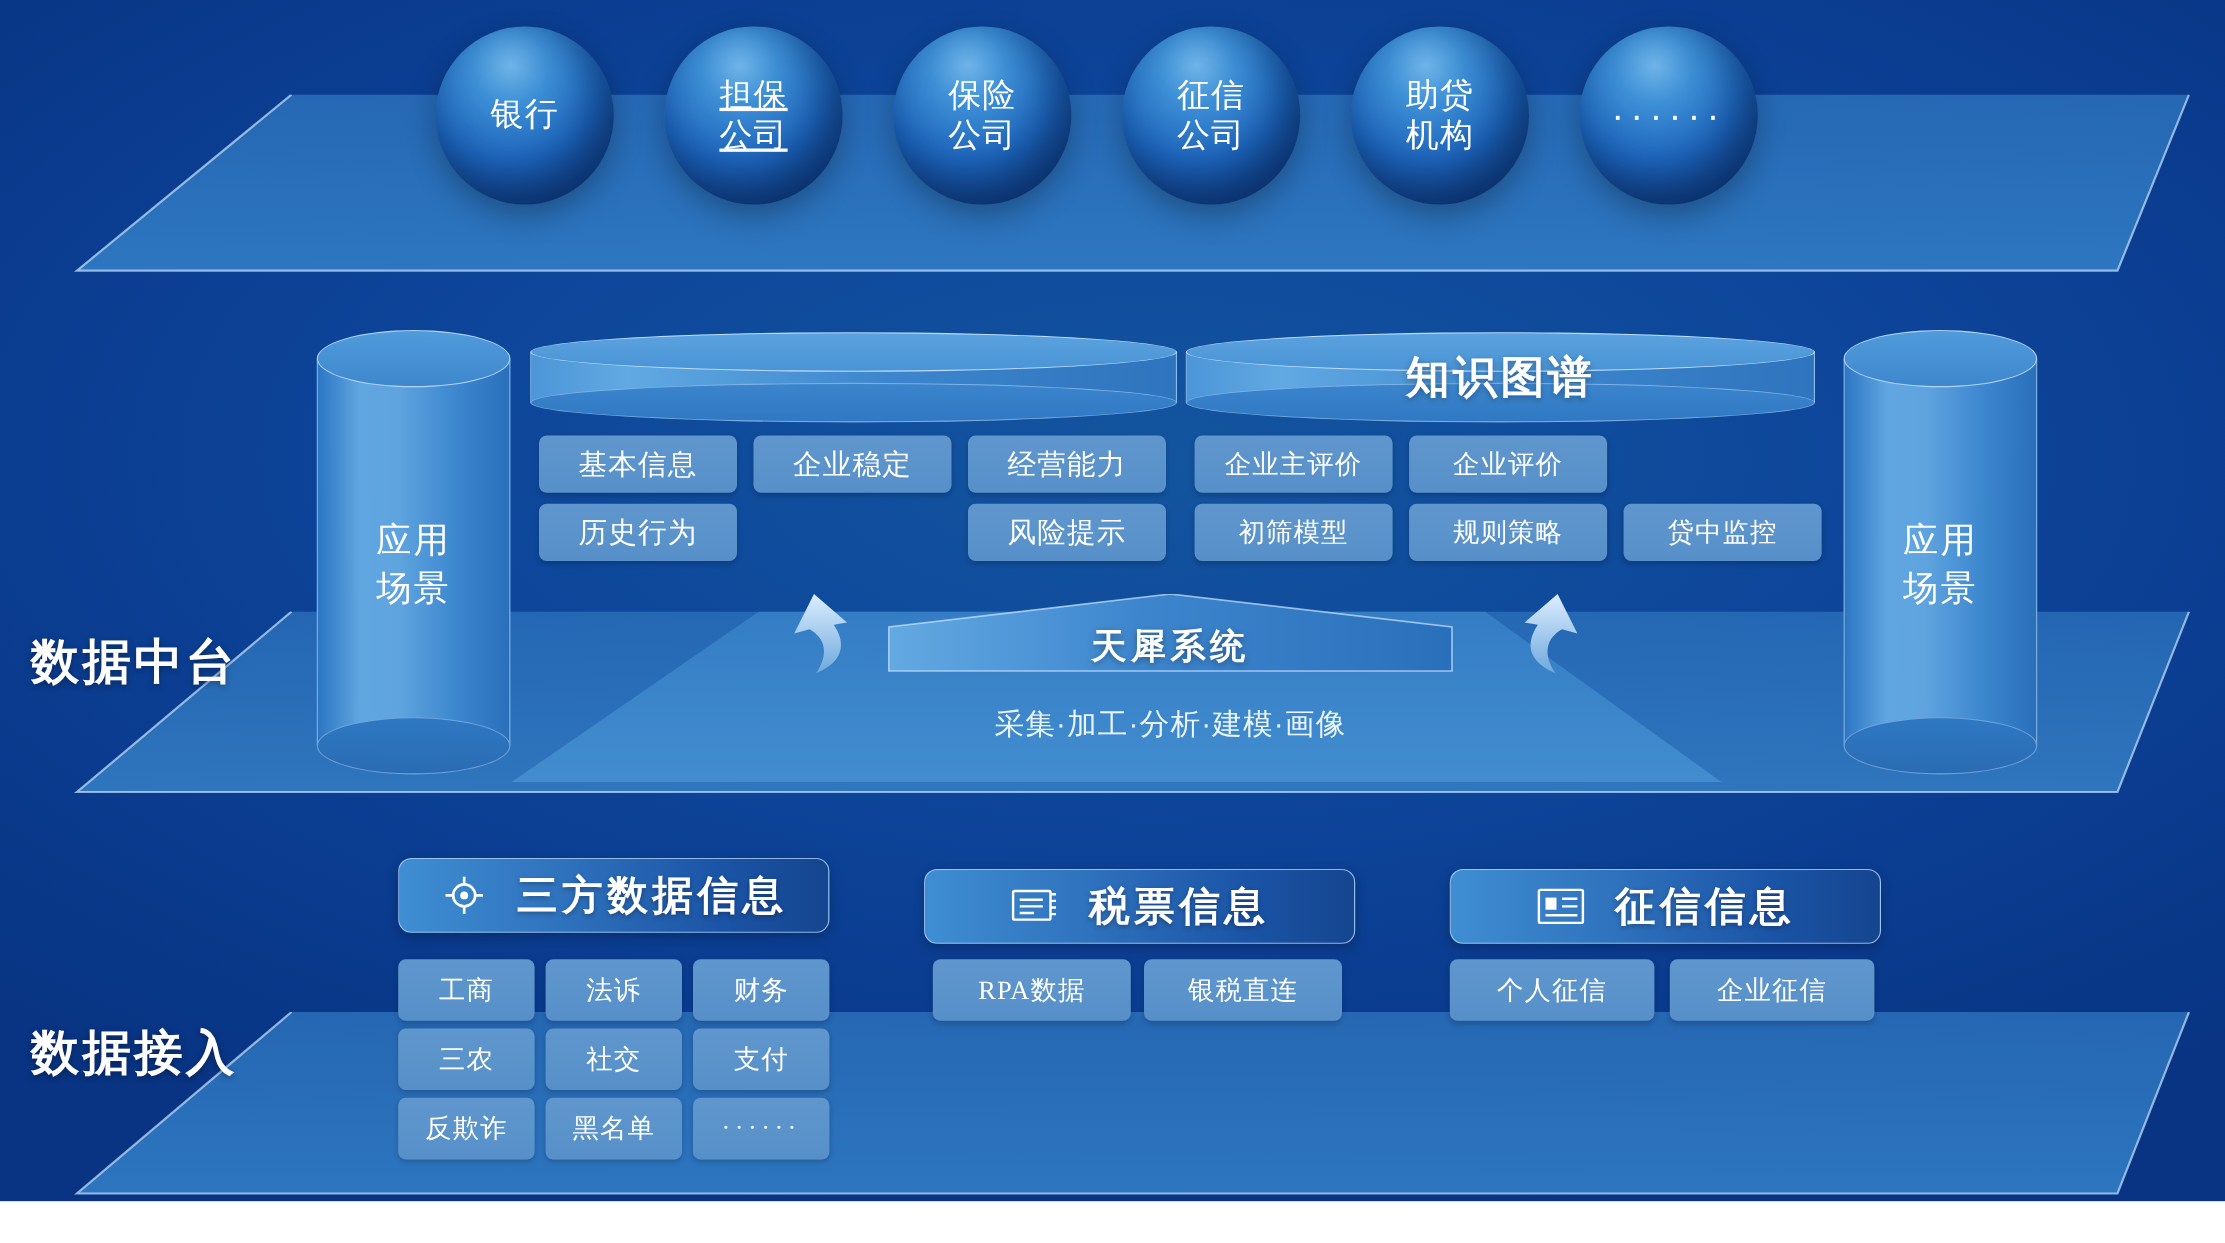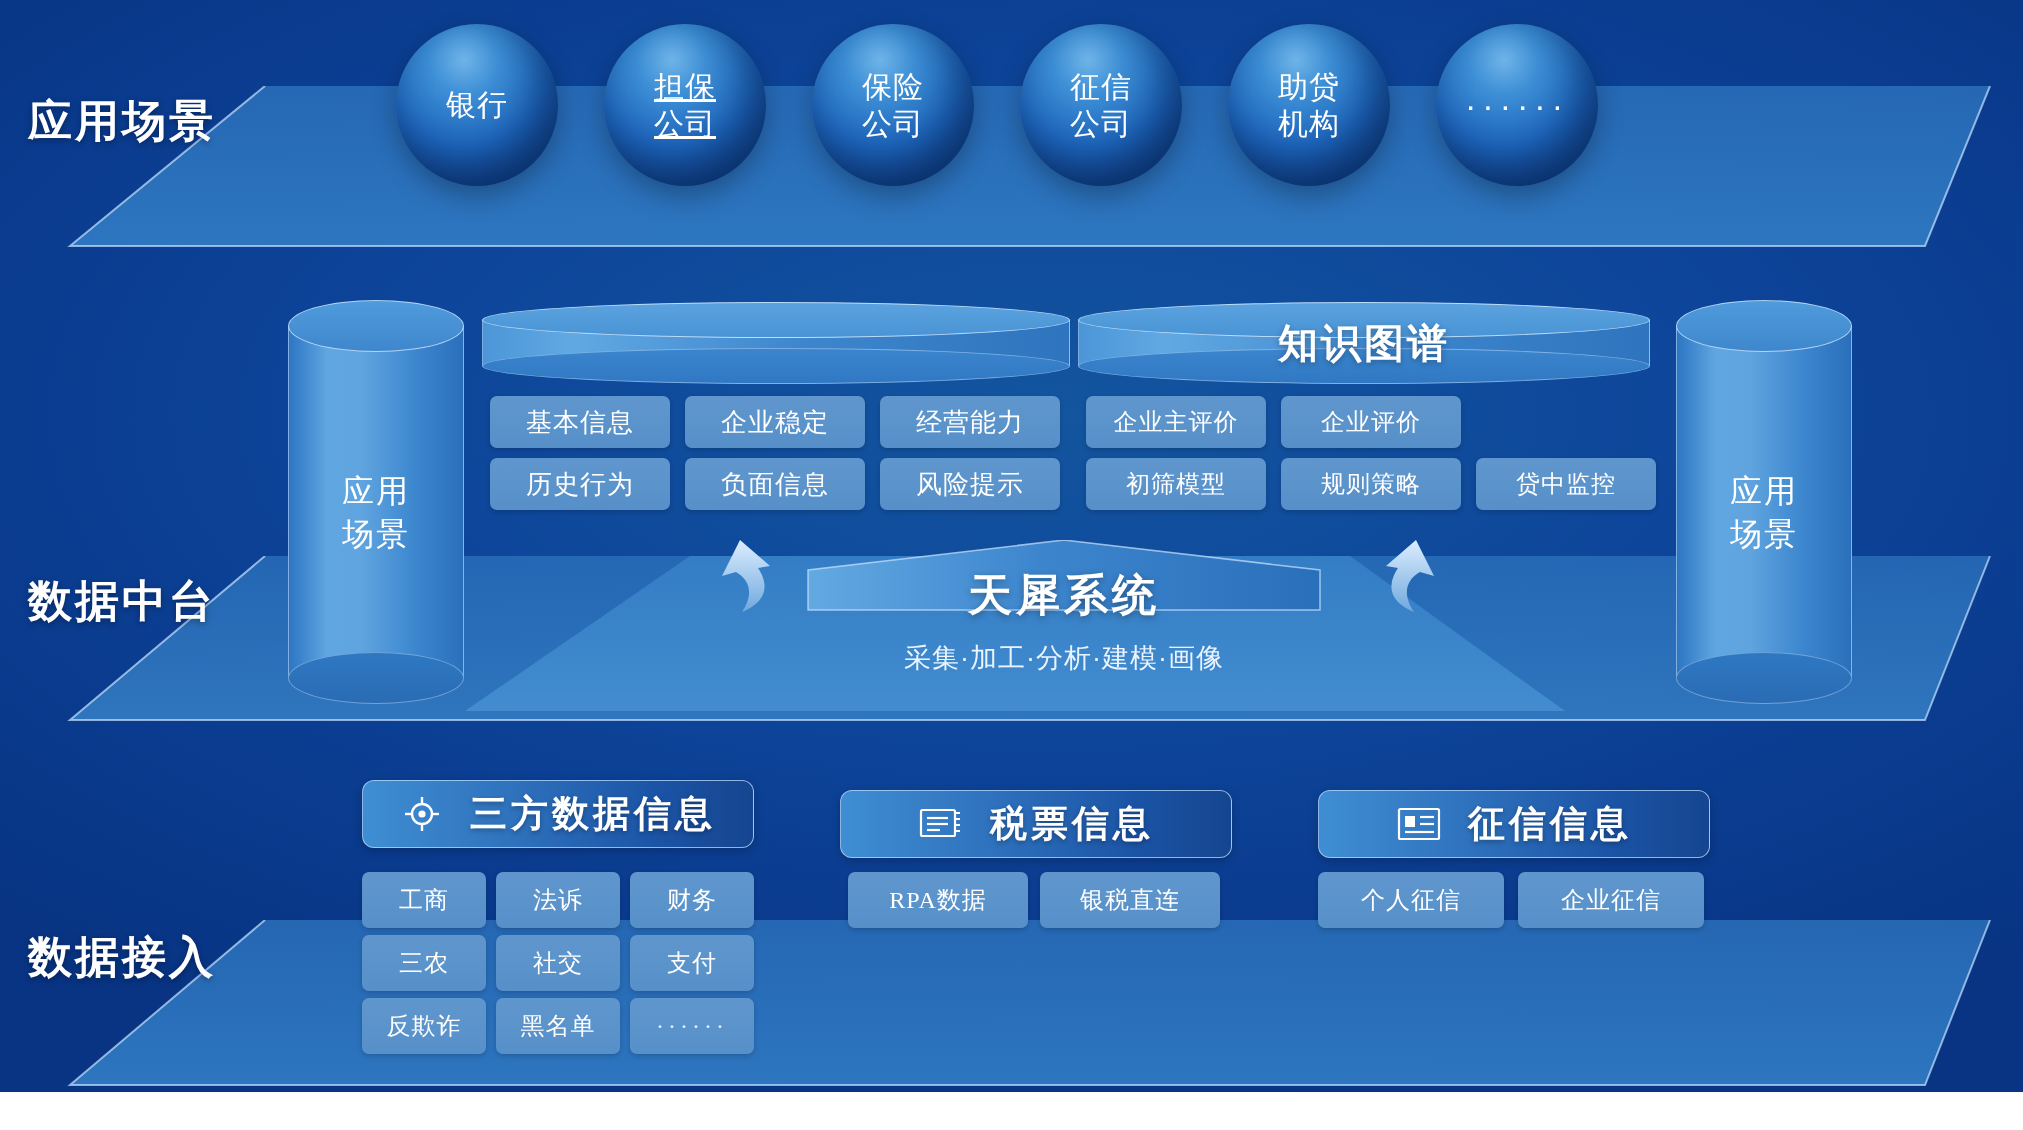--- a/index.html
+++ b/index.html
@@ -122,21 +122,21 @@
     box-shadow:0 2px 5px rgba(0,0,0,.18);
     font-family:Liberation Serif, serif;
   }
   .pill.small{font-size:24px;}
   .pill.dots{letter-spacing:4px;color:#eaf3ff;}
 
   
   .tianxi-wrap{position:absolute;}
   .tianxi-title{
     position:absolute;left:0;right:0;top:26px;
-    text-align:center;color:#fff;font-size:44px;font-weight:bold;letter-spacing:4px;
+    text-align:center;color:#fff;font-size:32px;font-weight:bold;letter-spacing:4px;
     text-shadow:0 2px 7px rgba(0,0,0,.35);
   }
   .tianxi-sub{
     position:absolute;
     text-align:center;color:#eaf4ff;font-size:27px;letter-spacing:1px;white-space:nowrap;
   }
 
   
   .src-header{
     position:absolute;
@@ -200,21 +200,20 @@
         <linearGradient id="plat3" x1="0" y1="0" x2="0" y2="1">
           <stop offset="0%" stop-color="#2a6fba" stop-opacity="0.85"></stop>
           <stop offset="100%" stop-color="#2f79c2" stop-opacity="0.95"></stop>
         </linearGradient>
       </defs>
       <polygon points="265,0 1990,0 1925,165 70,165" fill="url(#plat3)"></polygon>
       <polyline points="265,0 70,165 1925,165 1990,0" fill="none" stroke="rgba(200,226,255,.7)" stroke-width="2"></polyline>
     </svg>
   </div>
 
-  <div class="layer-label" style="left:28px;top:92px;">应用场景</div>
 
   <div class="layer-label" style="left:28px;top:572px;">数据中台</div>
 
   <div class="layer-label" style="left:28px;top:928px;">数据接入</div>
 
   <div class="sphere" style="left:396px;top:24px;width:162px;height:162px;">
     <div>
       <span>银行</span>
     </div>
   </div>
@@ -284,23 +283,20 @@
   </div>
   <div class="pill" style="left:685px;top:396px;width:180px;height:52px;">
     <span>企业稳定</span>
   </div>
   <div class="pill" style="left:880px;top:396px;width:180px;height:52px;">
     <span>经营能力</span>
   </div>
 
   <div class="pill" style="left:490px;top:458px;width:180px;height:52px;">
     <span>历史行为</span>
-  </div>
-  <div class="pill" style="left:685px;top:458px;width:180px;height:52px;">
-    <span>负面信息</span>
   </div>
   <div class="pill" style="left:880px;top:458px;width:180px;height:52px;">
     <span>风险提示</span>
   </div>
 
   <div class="disc" style="left:1078px;top:302px;width:572px;height:82px;">
     <div class="disc-side"></div>
     <div class="disc-bottom"></div>
     <div class="disc-top"></div>
     <div class="disc-title">知识图谱</div>

